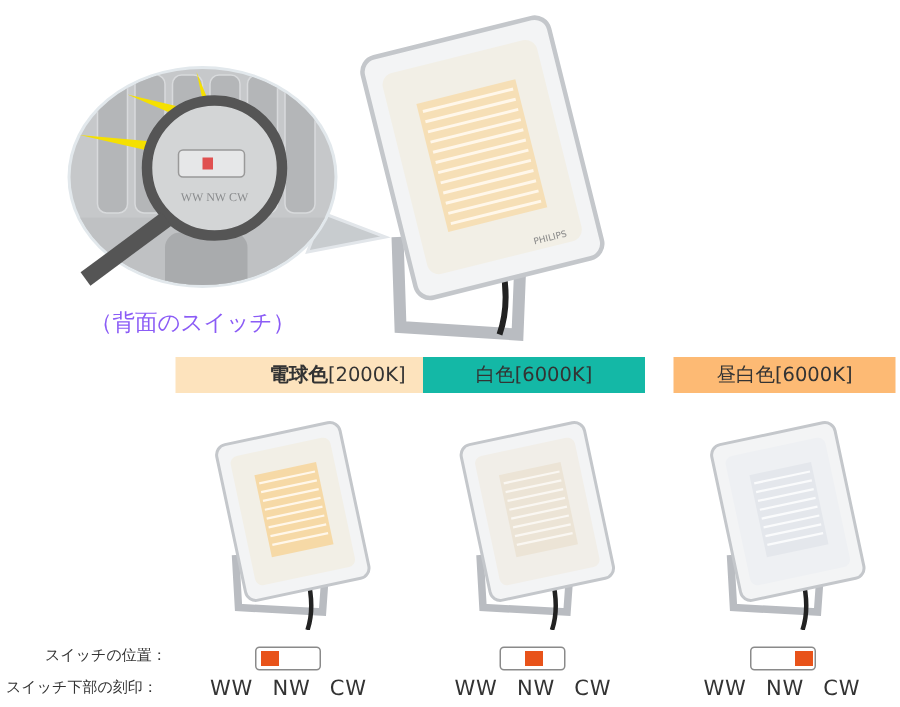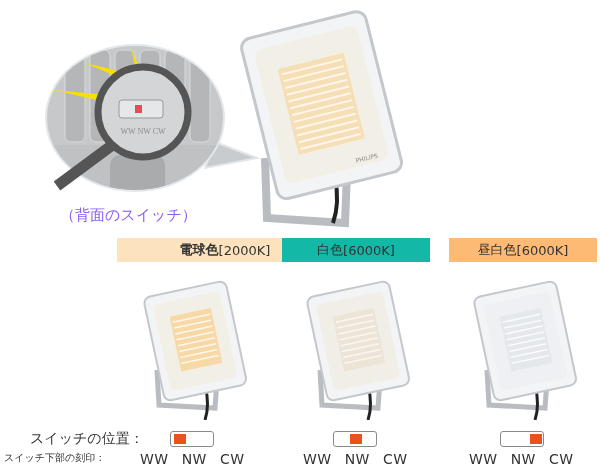--- a/index.html
+++ b/index.html
@@ -149,21 +149,21 @@
           <line x1="42" y1="56" x2="80" y2="56"></line>
           <line x1="42" y1="62" x2="80" y2="62"></line>
           <line x1="42" y1="68" x2="80" y2="68"></line>
           <line x1="42" y1="74" x2="80" y2="74"></line>
           <line x1="42" y1="80" x2="80" y2="80"></line>
         </g>
     </g>
   </svg>
 </div>
 
-<div class="abs" style="left:30px;top:430px;font-size:14px;white-space:nowrap;">スイッチの位置：</div>
+<div class="abs" style="left:30px;top:430px;font-size:10px;white-space:nowrap;">スイッチの位置：</div>
 <div class="abs" style="left:4px;top:451px;font-size:10px;white-space:nowrap;">スイッチ下部の刻印：</div>
 
 <div class="switch" style="left:170px;top:431px;">
   <div class="knob" style="left:3px;"></div>
 </div>
 <div class="switch" style="left:333px;top:431px;">
   <div class="knob" style="left:16px;"></div>
 </div>
 <div class="switch" style="left:500px;top:431px;">
   <div class="knob" style="left:29px;"></div>

